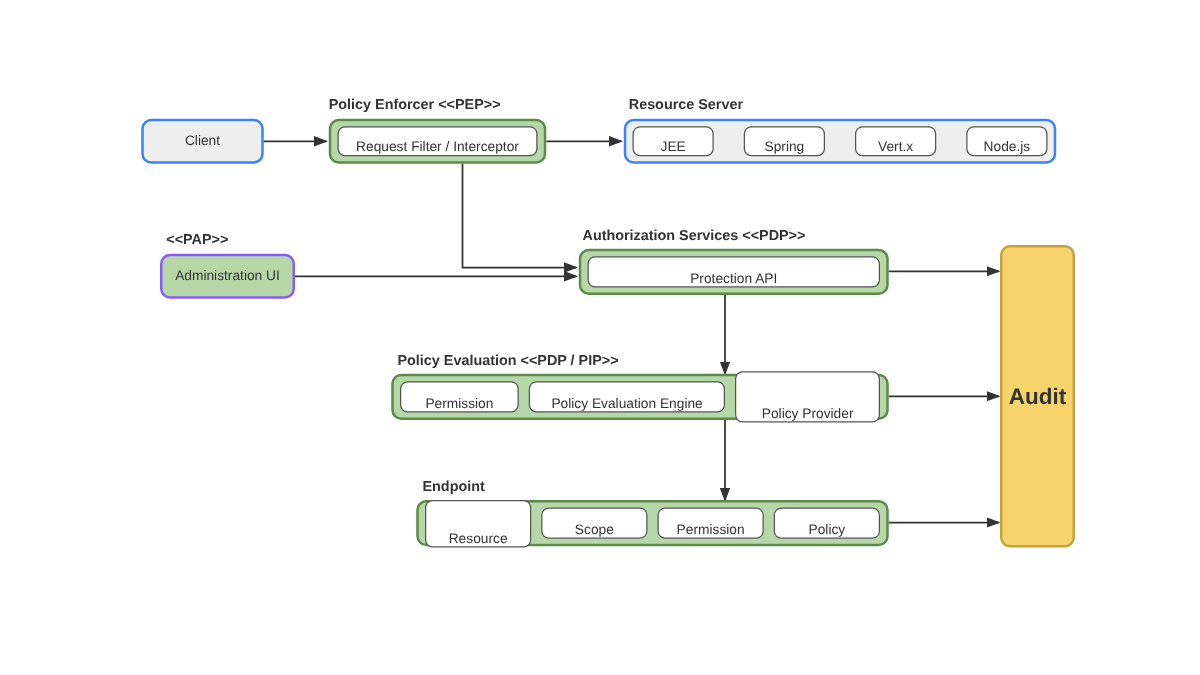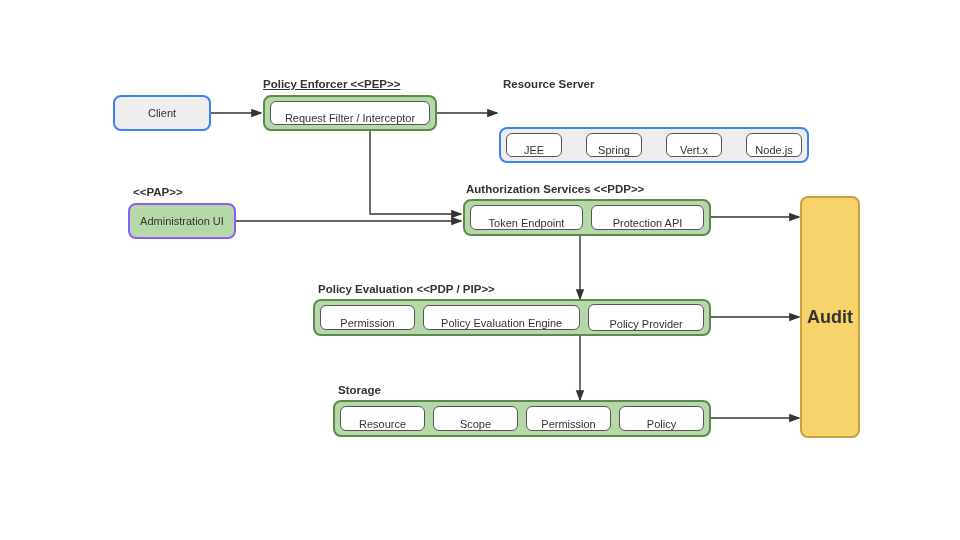--- a/index.html
+++ b/index.html
@@ -95,31 +95,31 @@
 
     <line x1="711" y1="317" x2="799" y2="317" stroke="#333" stroke-width="1.4" marker-end="url(#ah)"></line>
 
     <line x1="711" y1="418" x2="799" y2="418" stroke="#333" stroke-width="1.4" marker-end="url(#ah)"></line>
   </svg>
 
   <div class="box outer" style="left:113px; top:95px; width:98px; height:36px;">
     <span>Client</span>
   </div>
 
-  <div class="label" style="left:263px; top:78px;text-decoration:underline;">Policy Enforcer &lt;&lt;PEP&gt;&gt;</div>
+  <div class="label" style="left:263px; top:78px;">Policy Enforcer &lt;&lt;PEP&gt;&gt;</div>
 
   <div class="box green-outer" style="left:263px; top:95px; width:174px; height:36px;">
     <div class="box white-inner" style="position:relative; width:160px; height:24px;">
       <span>Request Filter / Interceptor</span>
     </div>
   </div>
 
   <div class="label" style="left:503px; top:78px;">Resource Server</div>
 
-  <div class="box outer" style="left:499px; top:95px; width:310px; height:36px; display:flex; gap:24px; padding:5px;margin-top:32px;">
+  <div class="box outer" style="left:499px; top:95px; width:346px; height:36px; display:flex; gap:24px; padding:5px;">
     <div class="box white-inner" style="position:relative; flex:1; height:24px;">
       <span>JEE</span>
     </div>
     <div class="box white-inner" style="position:relative; flex:1; height:24px;">
       <span>Spring</span>
     </div>
     <div class="box white-inner" style="position:relative; flex:1; height:24px;">
       <span>Vert.x</span>
     </div>
     <div class="box white-inner" style="position:relative; flex:1; height:24px;">
@@ -130,45 +130,42 @@
   <div class="label" style="left:133px; top:186px;">&lt;&lt;PAP&gt;&gt;</div>
 
   <div class="box green-inner" style="left:103px; top:203px; width:108px; height:36px;">
     <span>Administration UI</span>
   </div>
 
   <div class="label" style="left:466px; top:183px;">Authorization Services &lt;&lt;PDP&gt;&gt;</div>
 
   <div class="box green-outer" style="left:463px; top:199px; width:248px; height:37px; display:flex; gap:8px; padding:5px;">
     <div class="box white-inner" style="position:relative; flex:1; height:25px;">
-      <span>Token Endpoint</span>
-    </div>
-    <div class="box white-inner" style="position:relative; flex:1; height:25px;">
       <span>Protection API</span>
     </div>
   </div>
 
   <div class="label" style="left:318px; top:283px;">Policy Evaluation &lt;&lt;PDP / PIP&gt;&gt;</div>
 
   <div class="box green-outer" style="left:313px; top:299px; width:398px; height:37px; display:flex; gap:8px; padding:5px;">
     <div class="box white-inner" style="position:relative; flex:0.9; height:25px;">
       <span>Permission</span>
     </div>
     <div class="box white-inner" style="position:relative; flex:1.5; height:25px;">
       <span>Policy Evaluation Engine</span>
     </div>
-    <div class="box white-inner" style="position:relative; flex:1.1; height:27px;">
+    <div class="box white-inner" style="position:relative; flex:1.1; height:41px;">
       <span>Policy Provider</span>
     </div>
   </div>
 
-  <div class="label" style="left:338px; top:384px;">Storage</div>
+  <div class="label" style="left:338px; top:384px;">Endpoint</div>
 
   <div class="box green-outer" style="left:333px; top:400px; width:378px; height:37px; display:flex; gap:8px; padding:5px;">
-    <div class="box white-inner" style="position:relative; flex:1; height:25px;">
+    <div class="box white-inner" style="position:relative; flex:1; height:38px;">
       <span>Resource</span>
     </div>
     <div class="box white-inner" style="position:relative; flex:1; height:25px;">
       <span>Scope</span>
     </div>
     <div class="box white-inner" style="position:relative; flex:1; height:25px;">
       <span>Permission</span>
     </div>
     <div class="box white-inner" style="position:relative; flex:1; height:25px;">
       <span>Policy</span>

